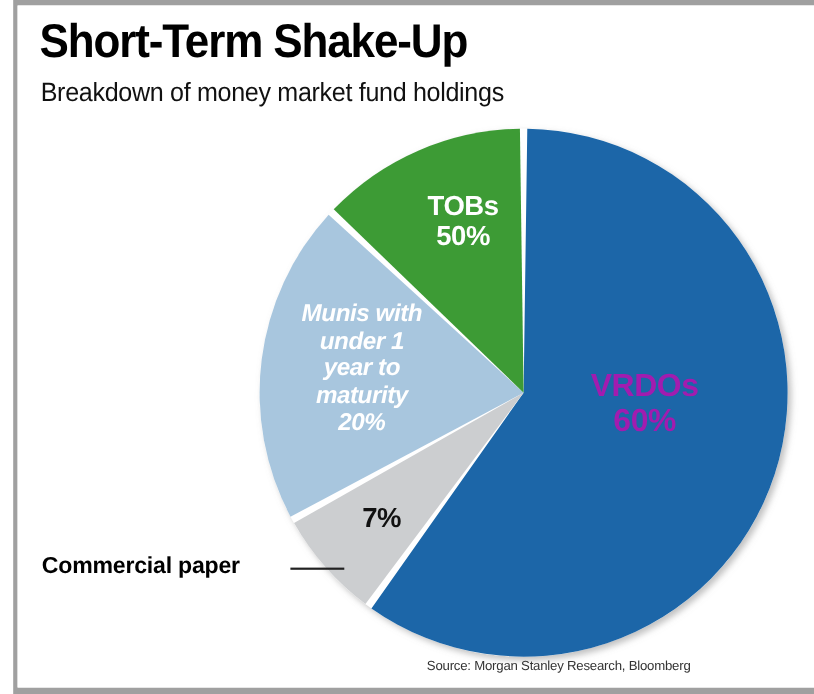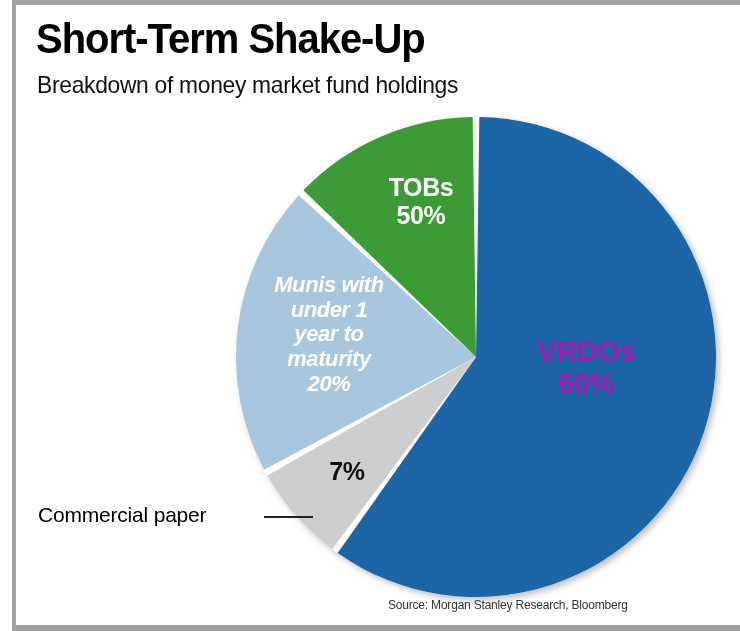--- a/index.html
+++ b/index.html
@@ -111,21 +111,21 @@
     letter-spacing: -0.4px;
   }
   #label-cp-name {
     position: absolute;
     left: 22px;
     top: 498px;
     width: 225px;
     text-align: left;
     font-family: "Liberation Sans", sans-serif;
     font-size: 21px;
-    font-weight: normal;
+    font-weight: bold;
     color: #000000;
     letter-spacing: -0.2px;
     white-space: nowrap;
   }
   #leader-line {
     position: absolute;
     left: 248px;
     top: 511px;
     width: 49px;
     height: 2px;

